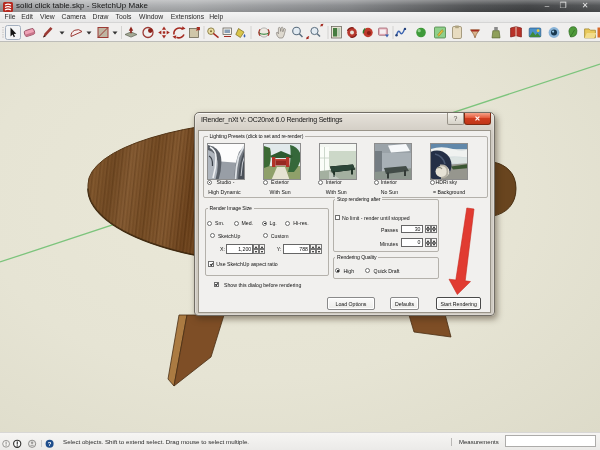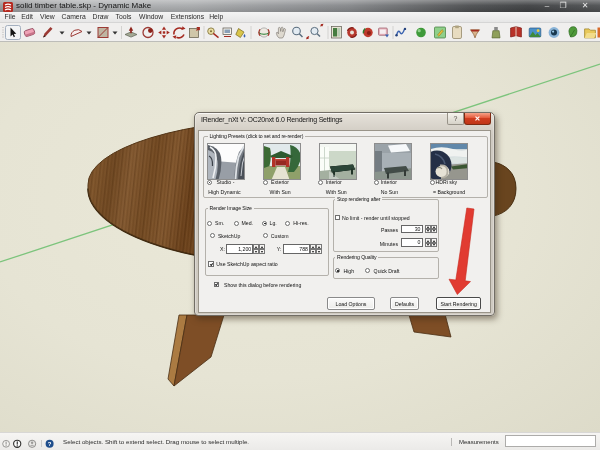--- a/index.html
+++ b/index.html
@@ -69,21 +69,21 @@
 <div id="win">
 
   <div id="titlebar">
     <div class="shine"></div>
     <svg id="sulogo" width="10" height="10" viewBox="0 0 10 10">
       <rect x="0" y="0" width="10" height="10" rx="1.5" fill="#b5281e"></rect>
       <path d="M2,3 Q5,1.2 8,3" stroke="#fff" stroke-width="1.1" fill="none"></path>
       <path d="M2,5.5 Q5,3.7 8,5.5" stroke="#fff" stroke-width="1.1" fill="none"></path>
       <path d="M2,8 Q5,6.2 8,8" stroke="#fff" stroke-width="1.1" fill="none"></path>
     </svg>
-    <div id="titletext">solid timber table.skp - Dynamic Make</div>
+    <div id="titletext">solid click table.skp - SketchUp Make</div>
     <div class="wbtn" style="left:540px;width:14px;">–</div>
     <div class="wbtn" style="left:556px;width:14px;">❐</div>
     <div class="wbtn" style="left:578px;width:14px;">✕</div>
   </div>
 
   <div id="menubar">
     <span style="left:4.6px;">File</span>
     <span style="left:21.3px;">Edit</span>
     <span style="left:40px;">View</span>
     <span style="left:61.5px;">Camera</span>

